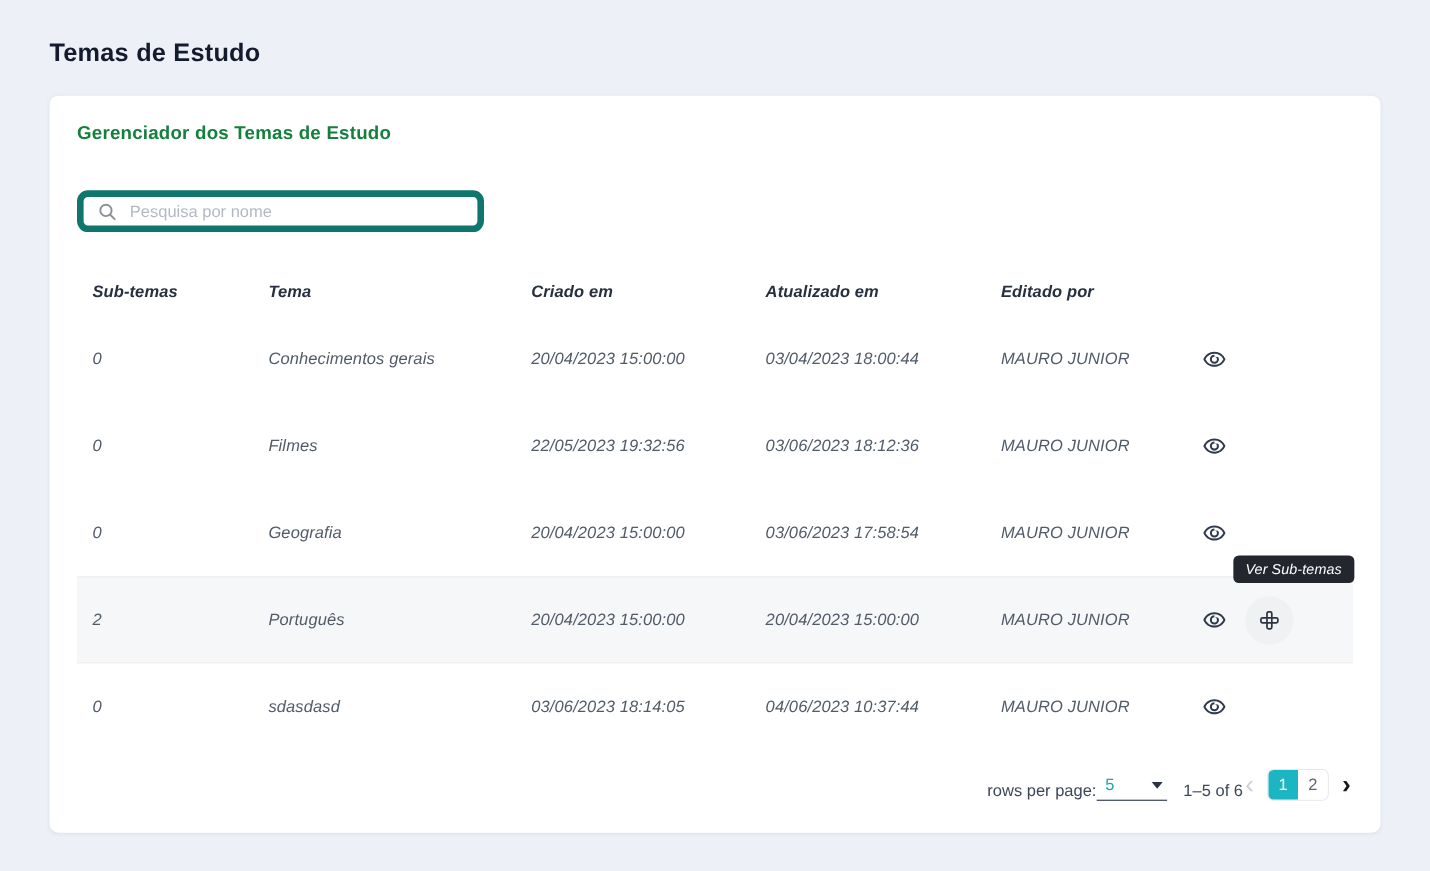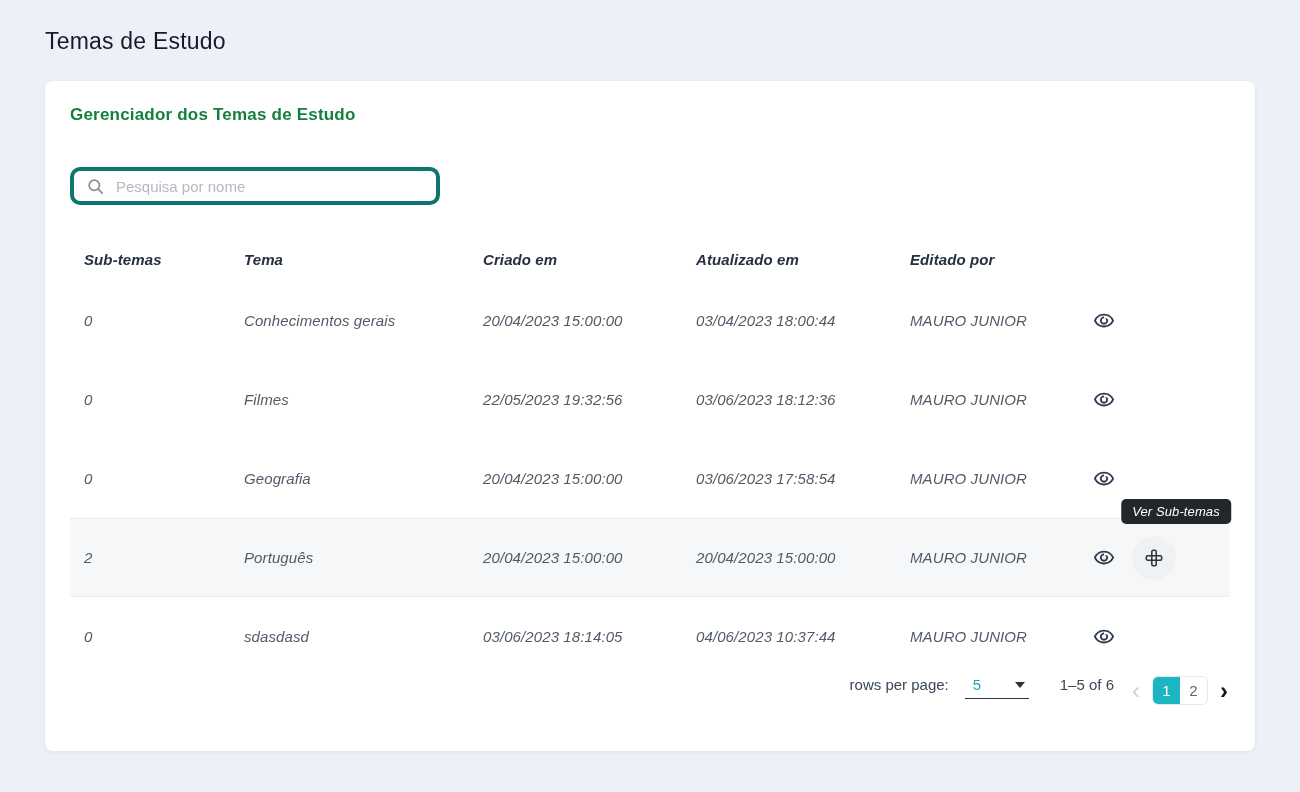--- a/index.html
+++ b/index.html
@@ -6,41 +6,41 @@
   html,body { margin:0; padding:0; }
   body {
     width:1300px; height:792px;
     background:#edf1f7;
     font-family:"Liberation Sans", sans-serif;
     color:#1c2436;
     overflow:hidden;
   }
   .page { padding:22px 45px 40px; }
   .page-title {
-    margin:6px 0 26px;
-    font-size:23px; font-weight:400; letter-spacing:.2px;
+    margin:12px 0 26px;
+    font-size:23px; font-weight:700; letter-spacing:.2px;
     color:#141b2d;
   }
   .card {
     background:#fff;
     border-radius:8px;
     box-shadow:0 1px 4px rgba(21,34,50,.07);
     padding:24px 25px 26px;
     height:670px;
   }
   .card-title {
     margin:0;
     font-size:17px; font-weight:700; letter-spacing:.2px;
     color:#15803d;
   }
   
   .search-box {
     margin-top:42px;
     width:370px; height:38px;
-    border:4px solid #0f766e;
+    border:6px solid #0f766e;
     border-radius:10px;
     display:flex; align-items:center;
     padding:0 12px;
     background:#fff;
   }
   .search-box svg { flex:0 0 auto; margin-right:9px; }
   .search-box input {
     border:none; outline:none; flex:1;
     font-family:"Liberation Sans", sans-serif;
     font-size:15px; color:#3c4454;
@@ -88,22 +88,21 @@
     background:#23262d; color:#fff;
     font-size:13px; font-weight:500;
     padding:5px 11px; border-radius:5px;
     white-space:nowrap;
     z-index:5;
     margin-left:22px;
   }
   
   .pagination {
     height:46px;
-    display:flex; align-items:flex-start; justify-content:flex-end;
-    gap:16px;
+    display:flex; align-items:flex-end; justify-content:flex-end;
     font-size:15px; color:#3c4757;
   }
   .rpp-select {
     display:inline-flex; align-items:center; justify-content:space-between;
     width:64px; padding:0 4px 5px 8px;
     border-bottom:1.5px solid #2a3342;
     cursor:pointer;
   }
   .rpp-value { color:#1ba7b2; font-size:15px; }
   .caret-down {

